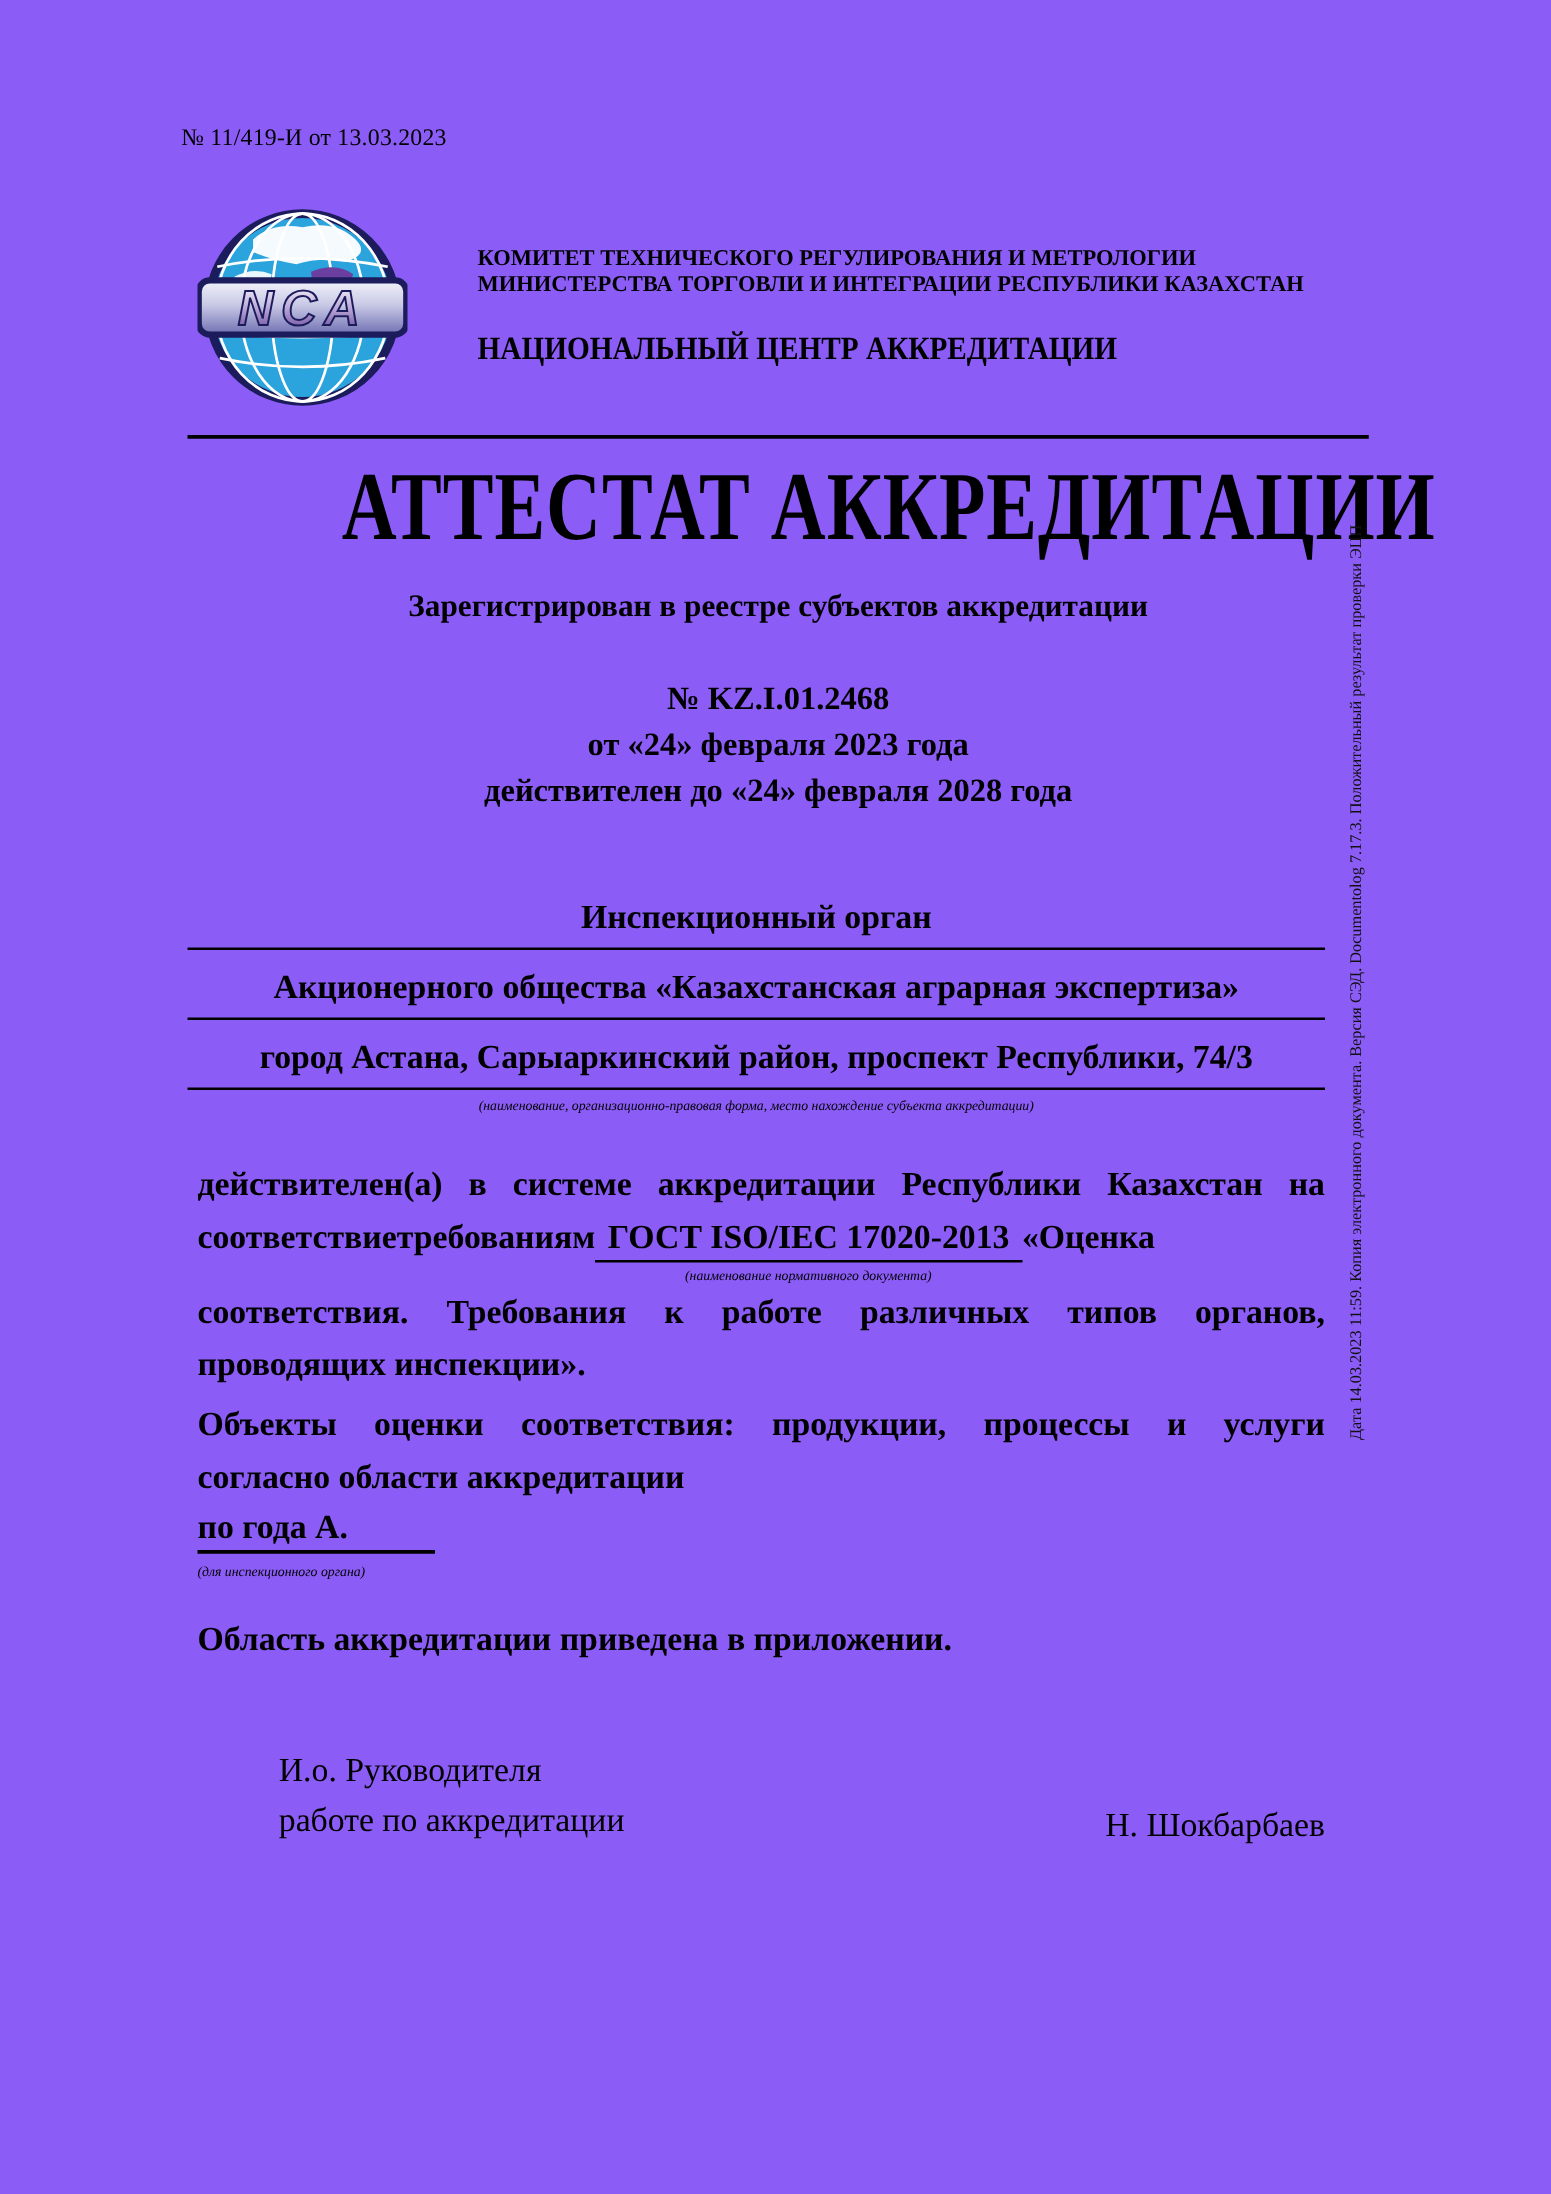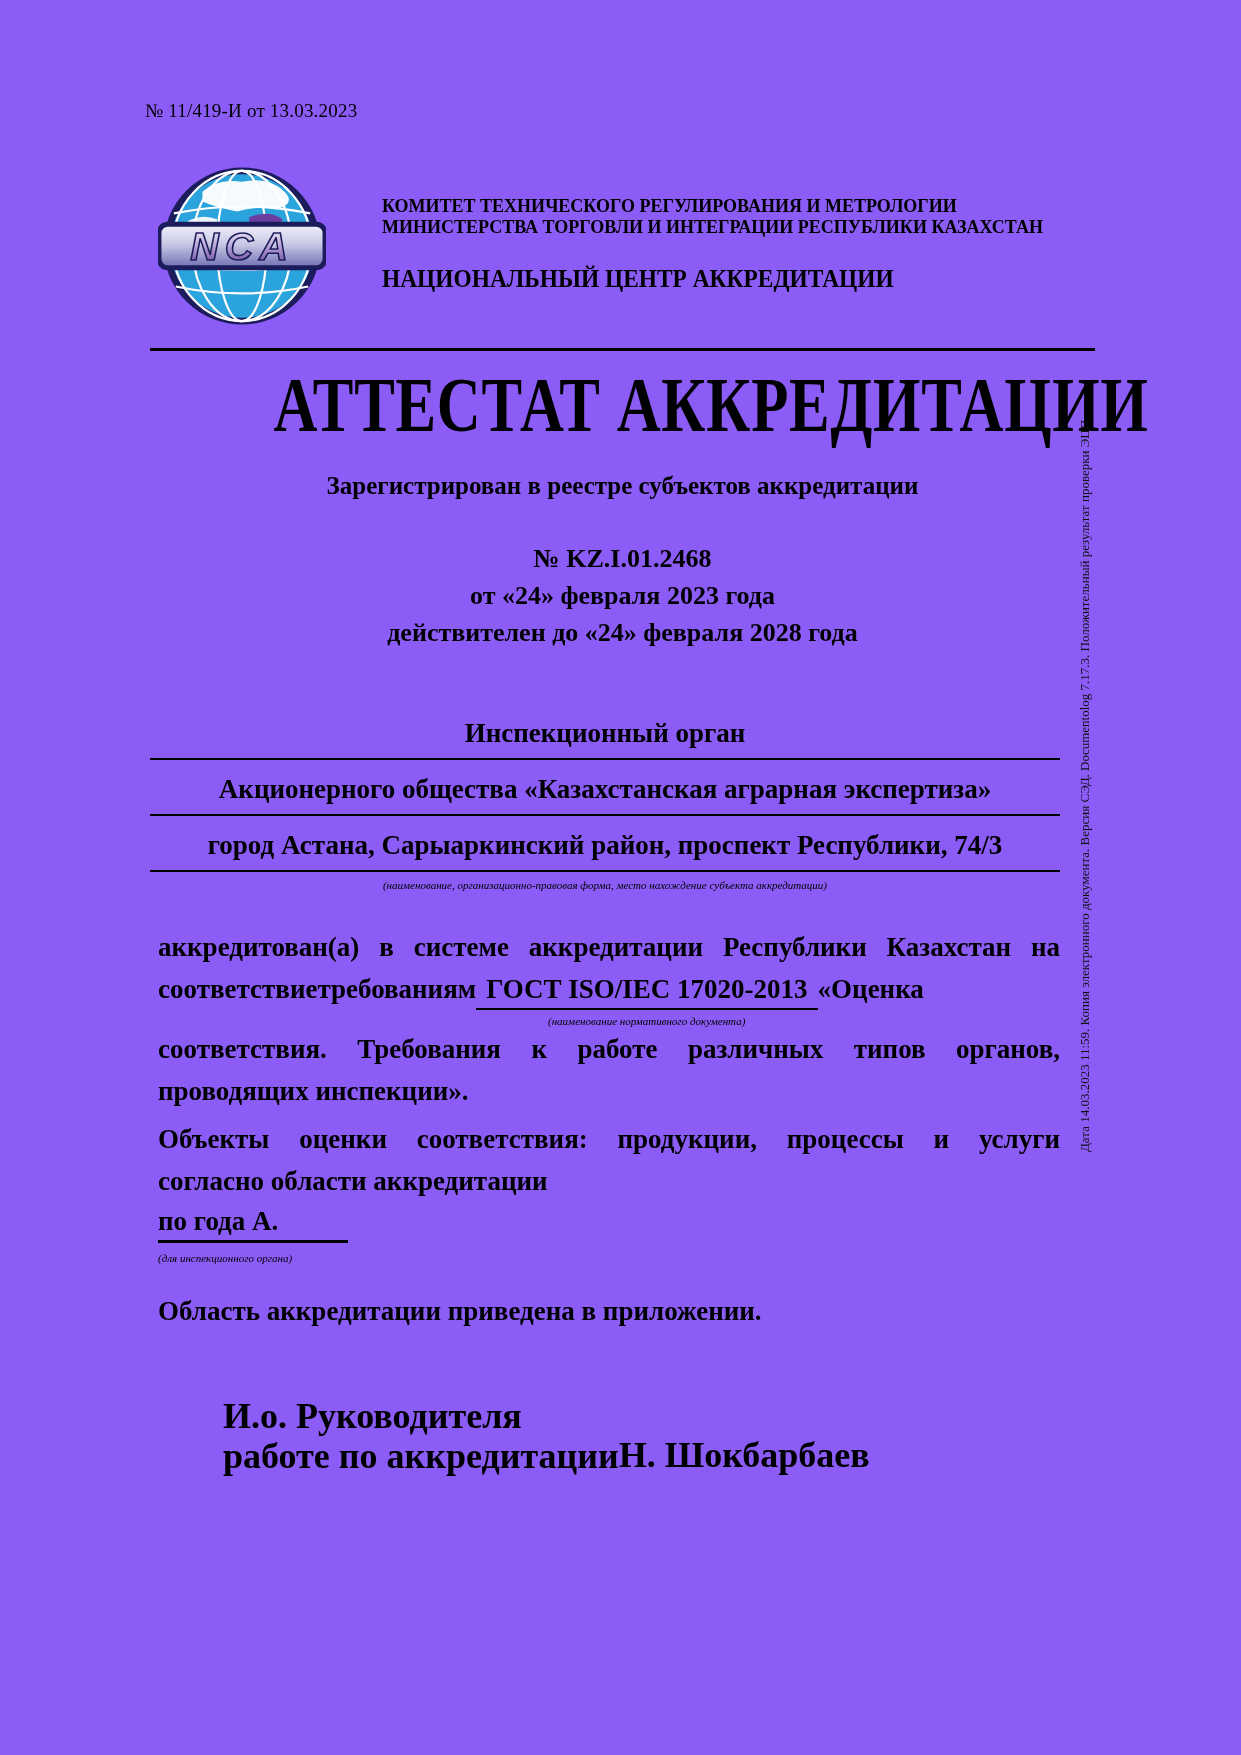--- a/index.html
+++ b/index.html
@@ -41,21 +41,21 @@
   .line3{margin-top:2px;}
   .line4{margin-top:8px;}
   .para2{top:1122px;}
   .p2-line2{margin-top:8px;}
   .type-line{margin-top:6px;}
   .u-type{border-bottom:3px solid #000;padding-right:70px;padding-bottom:2px;display:inline-block;}
   .type-caption{margin-top:6px;font-weight:normal;}
   .scope-note{position:absolute;left:158px;top:1296px;width:902px;
     font-size:27px;font-weight:bold;}
   .sig{position:absolute;left:158px;top:1396px;width:902px;display:flex;
-    justify-content:flex-start;align-items:flex-end;font-size:36px;font-weight:bold;}
+    justify-content:space-between;align-items:flex-end;font-size:27px;font-weight:normal;}
   .sig .role{padding-left:65px;line-height:40px;}
   .side-note{
     position:absolute;right:150px;top:386px;height:766px;
     writing-mode:vertical-rl;transform:rotate(180deg);
     font-size:13px;line-height:1;white-space:nowrap;color:#111;
   }
 </style>
 </head>
 <body>
 
@@ -119,21 +119,21 @@
   </div>
 
   <div class="subject">
     <div class="row">Инспекционный орган</div>
     <div class="row">Акционерного общества «Казахстанская аграрная экспертиза»</div>
     <div class="row">город Астана, Сарыаркинский район, проспект Республики, 74/3</div>
     <div class="small-caption">(наименование, организационно-правовая форма, место нахождение субъекта аккредитации)</div>
   </div>
 
   <div class="para para1">
-    <div class="jline">аккредитован(а) в системе аккредитации Республики Казахстан на</div>
+    <div class="jline">действителен(а) в системе аккредитации Республики Казахстан на</div>
     <div class="fxline">
       <span>соответствие</span>
       <span>требованиям</span>
       <span class="u-std">ГОСТ ISO/IEC 17020-2013</span>
       <span>«Оценка</span>
     </div>
     <div class="small-caption std-caption">(наименование нормативного документа)</div>
     <div class="jline line3">соответствия. Требования к работе различных типов органов,</div>
     <div class="line4">проводящих инспекции».</div>
   </div>

